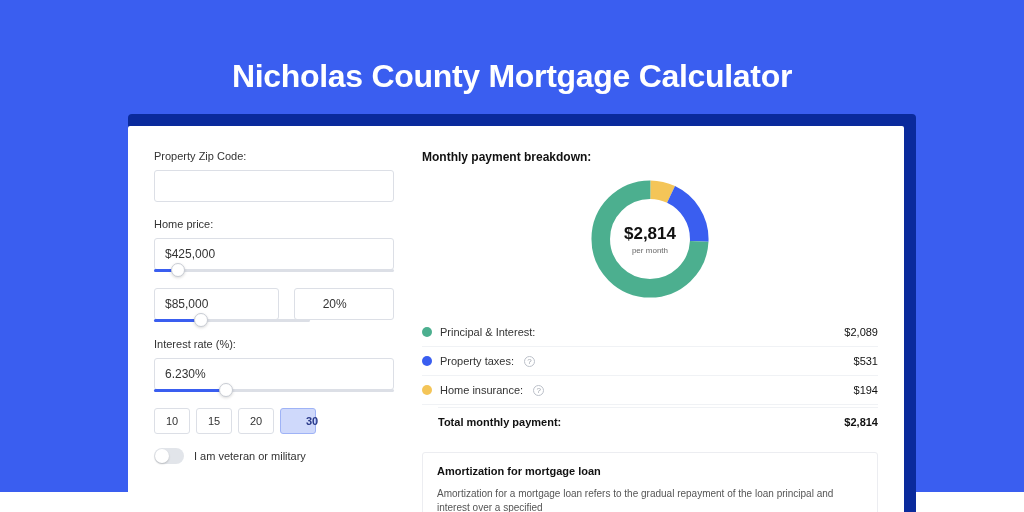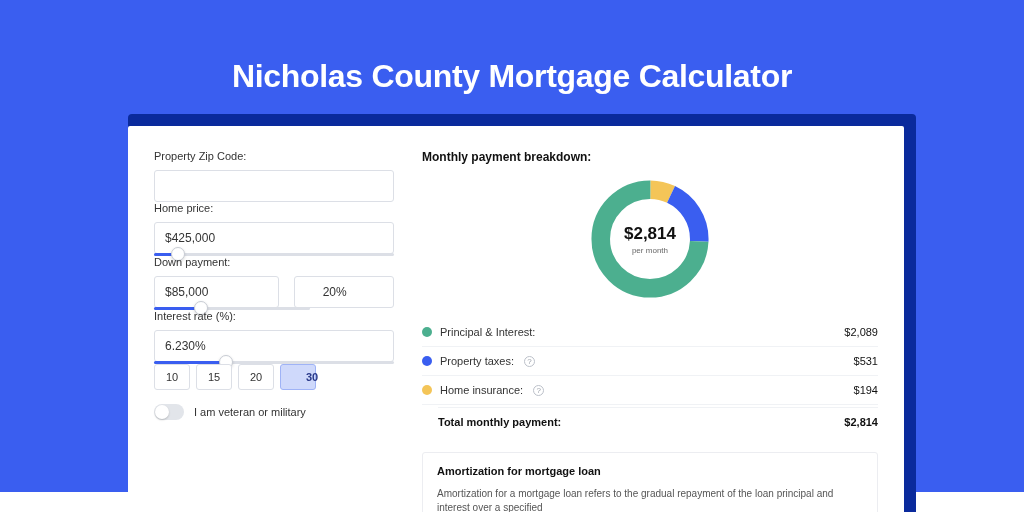--- a/index.html
+++ b/index.html
@@ -5,21 +5,21 @@
   * { box-sizing: border-box; margin: 0; padding: 0; }
   html, body { width: 1024px; height: 512px; overflow: hidden; font-family: -apple-system, BlinkMacSystemFont, "Segoe UI", Arial, sans-serif; }
   .page-bg { width: 1024px; height: 492px; background: #3a5ef0; position: relative; }
   .page-title { text-align: center; color: #fff; font-size: 32px; font-weight: 700; padding-top: 58px; letter-spacing: -0.3px; }
   .card-shadow { position: absolute; left: 128px; top: 114px; width: 788px; height: 420px; background: #0a2a9c; border-radius: 4px 4px 0 0; }
   .card { position: absolute; left: 128px; top: 126px; width: 776px; height: 420px; background: #fff; border-radius: 2px 2px 0 0; padding: 24px 26px; display: flex; gap: 28px; }
   .left-col { width: 240px; flex-shrink: 0; }
   .right-col { flex: 1; }
   .field-label { font-size: 11px; color: #333; margin-bottom: 8px; }
   .text-input { width: 100%; height: 32px; border: 1px solid #dcdfe6; border-radius: 3px; padding: 0 10px; font-size: 12px; color: #333; outline: none; }
-  .field-block { position: relative; }
+  .field-block { margin-bottom: 16px; position: relative; }
   .slider-track { height: 3px; background: #dcdfe6; border-radius: 2px; position: relative; margin-top: -1px; }
   .slider-fill { position: absolute; left: 0; top: 0; height: 3px; background: #3a5ef0; border-radius: 2px; }
   .slider-thumb { position: absolute; top: -6px; width: 14px; height: 14px; background: #fff; border: 1px solid #c8ccd4; border-radius: 50%; box-shadow: 0 1px 3px rgba(0,0,0,0.15); margin-left: -7px; }
   .dp-row { display: flex; gap: 15px; }
   .dp-amount { flex: 1.7; }
   .dp-pct { flex: 1; padding-left: 28px; }
   .period-row { display: flex; gap: 6px; }
   .period-btn { width: 36px; height: 26px; border: 1px solid #dcdfe6; border-radius: 3px; background: #fff; font-size: 11px; color: #333; display: flex; align-items: center; justify-content: center; cursor: pointer; }
   .period-btn.active { background: #cfd9fb; border-color: #9fb3f6; color: #2a3a8a; font-weight: 600; padding-left: 28px; }
   .toggle-row { display: flex; align-items: center; gap: 10px; margin-top: 14px; }
@@ -59,21 +59,20 @@
       <div class="field-block">
         <div class="field-label">Home price:</div>
         <input class="text-input" value="$425,000" style="">
         <div class="slider-track">
           <div class="slider-fill" style="width:10%"></div>
           <div class="slider-thumb" style="left:10%"></div>
         </div>
       </div>
 
       <div class="field-block">
-        <div class="field-label">Down payment:</div>
         <div class="dp-row">
           <input class="text-input dp-amount" value="$85,000" style="">
           <input class="text-input dp-pct" value="20%" style="">
         </div>
         <div class="slider-track" style="width:65%">
           <div class="slider-fill" style="width:30%"></div>
           <div class="slider-thumb" style="left:30%"></div>
         </div>
       </div>
 

